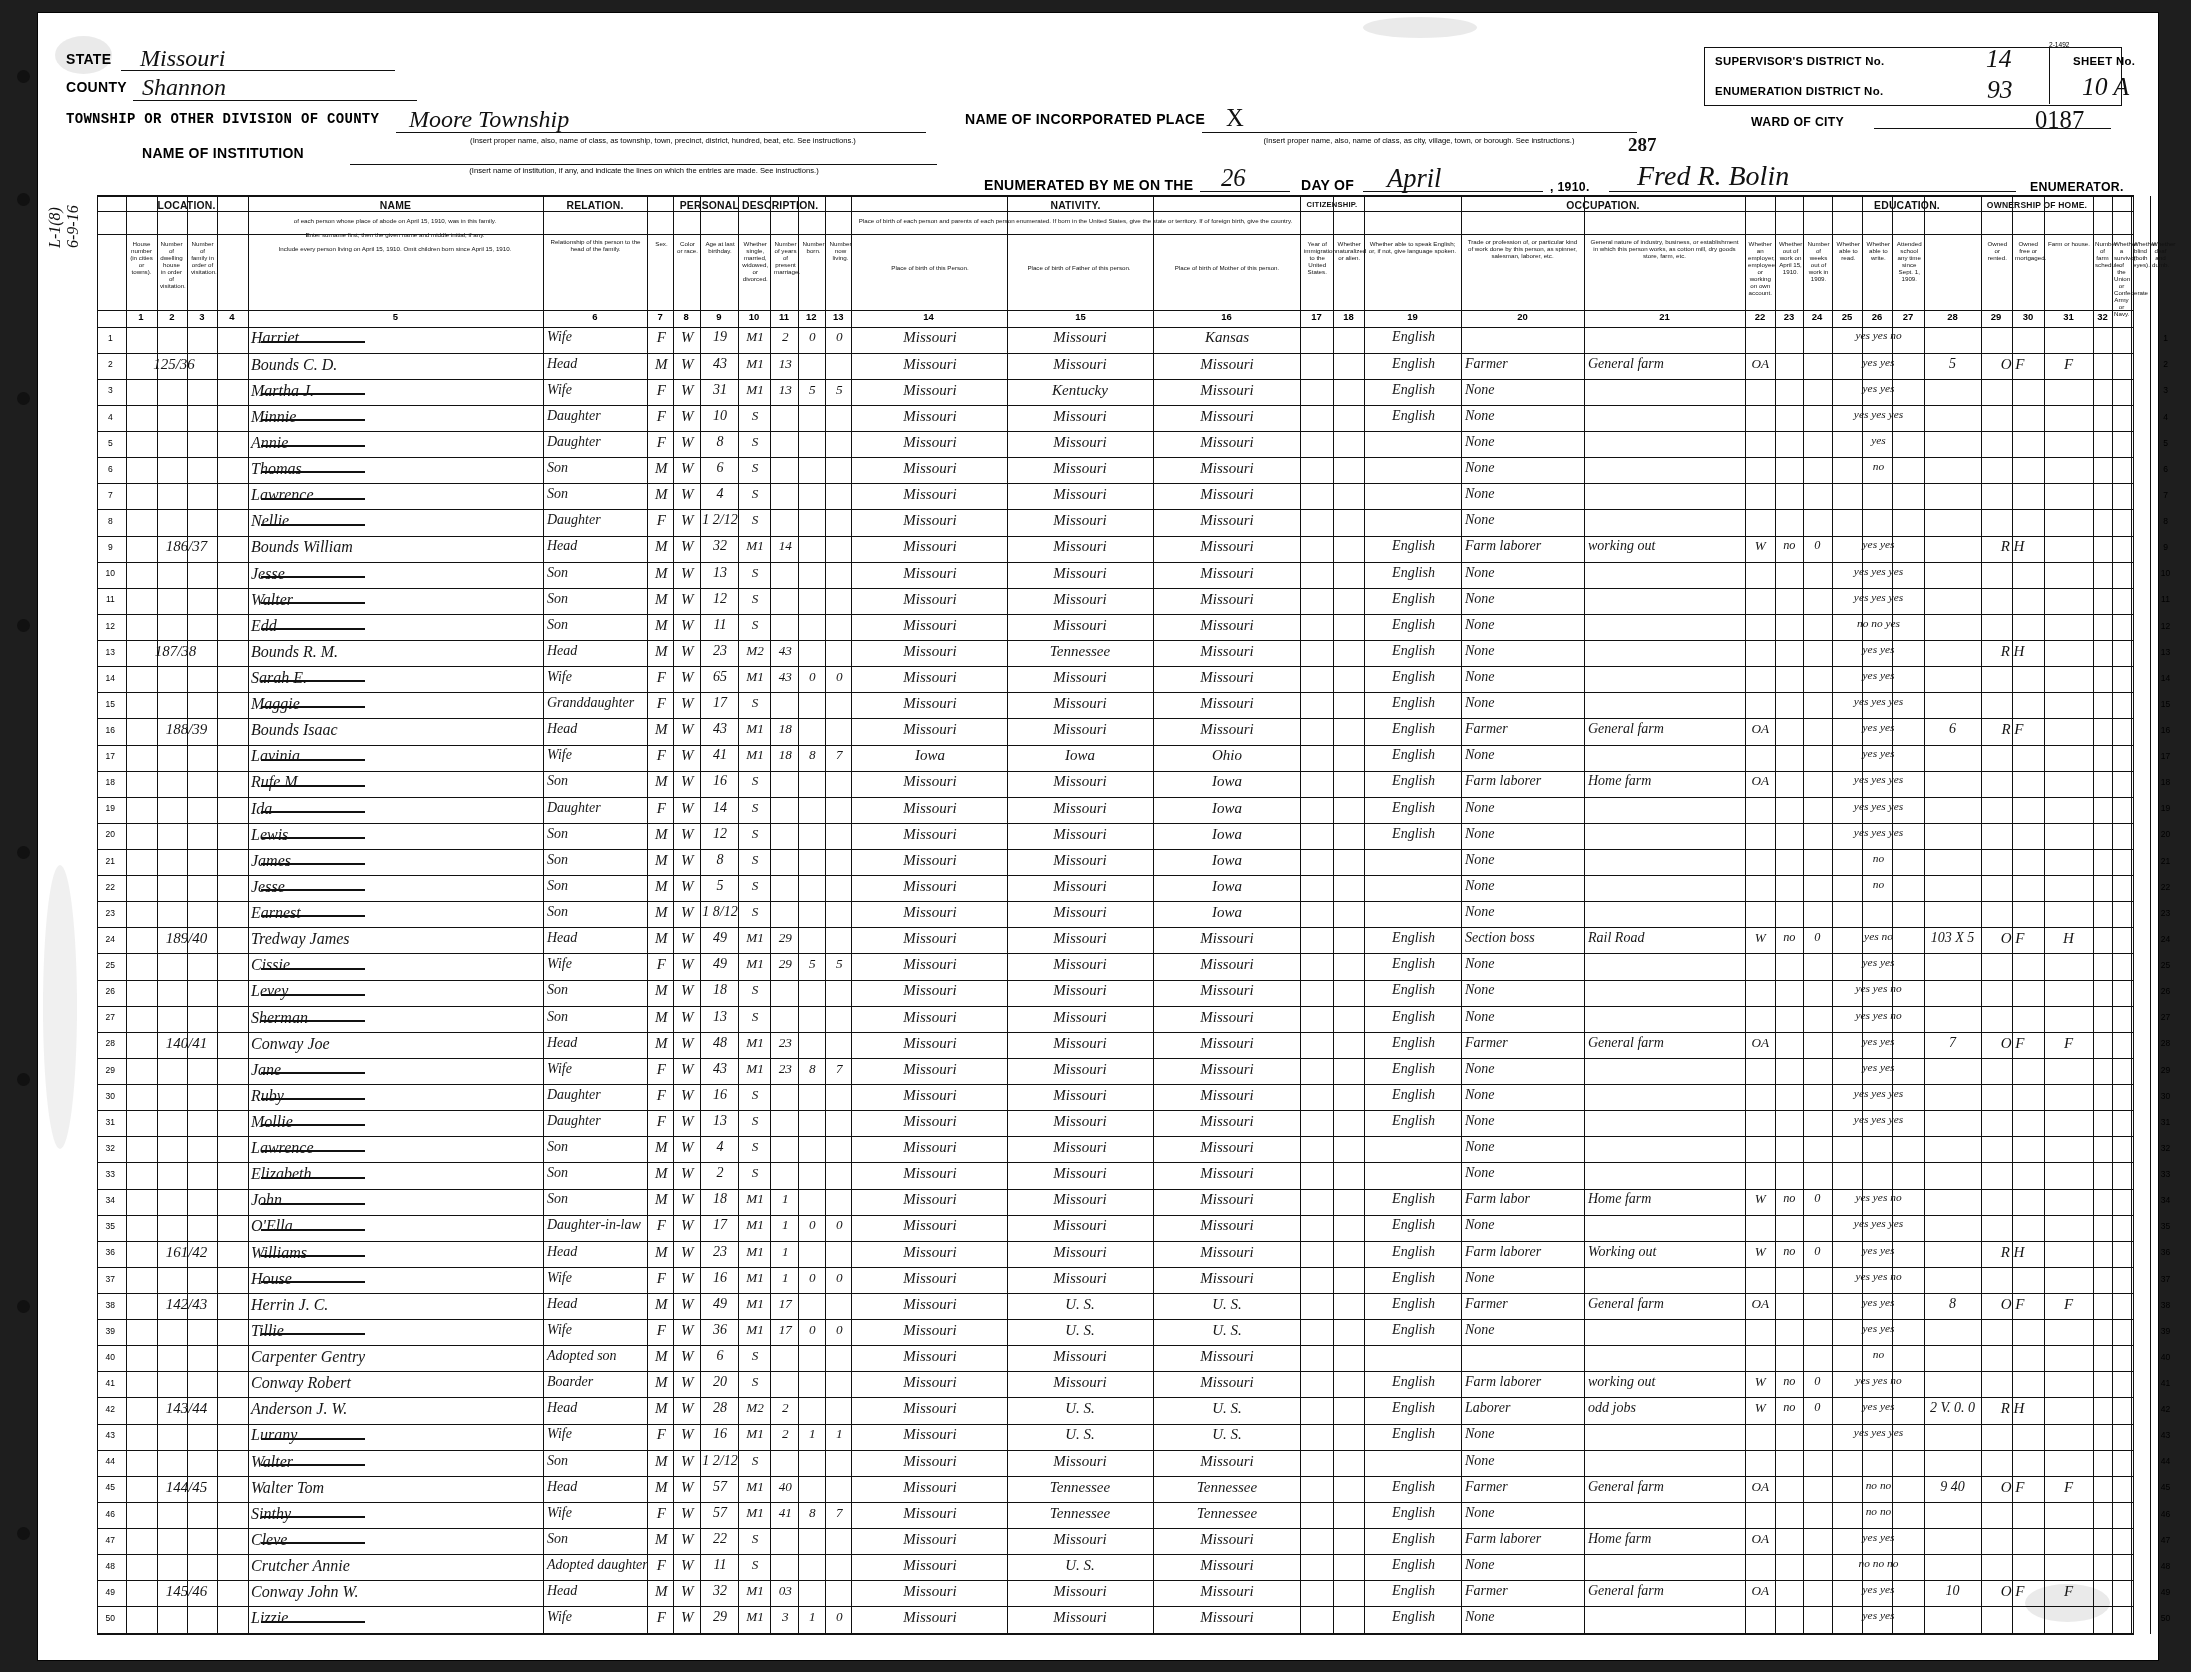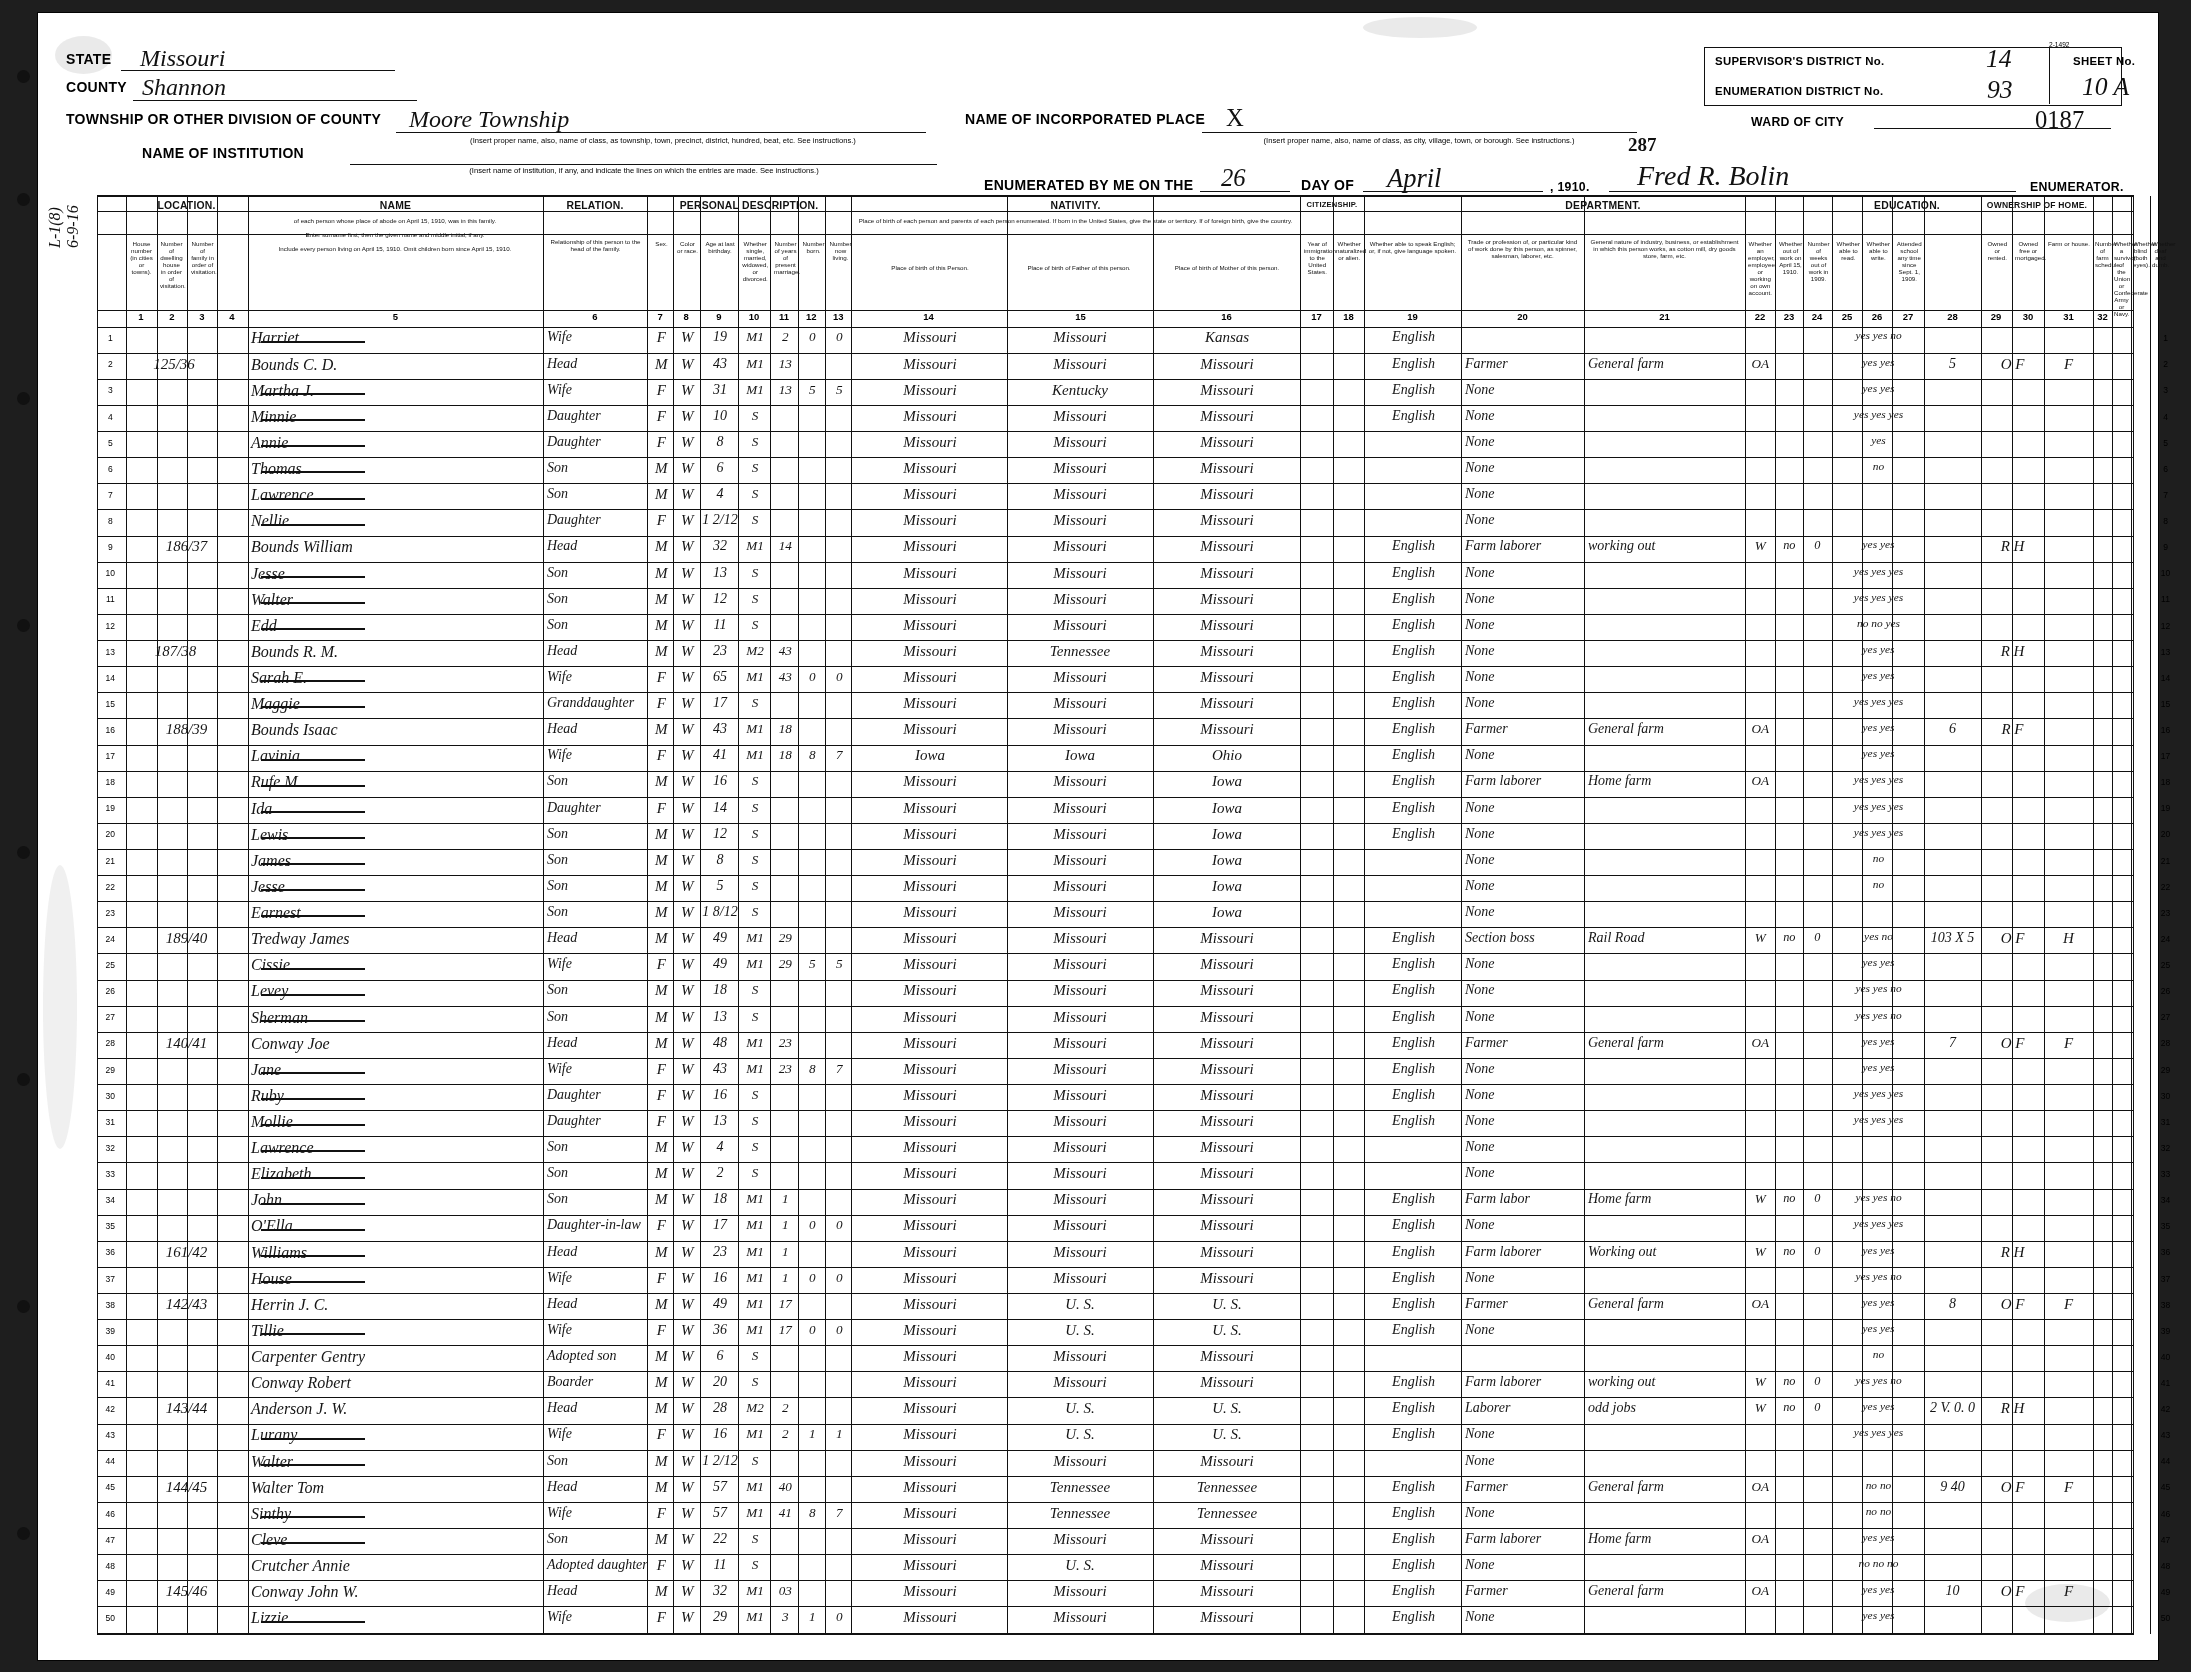--- a/index.html
+++ b/index.html
@@ -61,21 +61,21 @@
 
 
       <div class="lbl" style="left:28px;top:38px;">STATE</div>
       <div class="ul" style="left:83px;top:57px;width:274px;"></div>
       <div class="hand" style="left:102px;top:32px;font-size:24px;">Missouri</div>
 
       <div class="lbl" style="left:28px;top:66px;">COUNTY</div>
       <div class="ul" style="left:95px;top:87px;width:284px;"></div>
       <div class="hand" style="left:104px;top:61px;font-size:24px;">Shannon</div>
 
-      <div class="lbl" style="left:28px;top:98px;">TOWNSHIP OR OTHER DIVISION OF COUNTY</div>
+      <div class="lbl" style="left:28px;top:98px;font-family:Liberation Mono, monospace;">TOWNSHIP OR OTHER DIVISION OF COUNTY</div>
       <div class="ul" style="left:358px;top:119px;width:530px;"></div>
       <div class="hand" style="left:371px;top:93px;font-size:24px;">Moore Township</div>
       <div class="tiny" style="left:379px;top:123px;width:492px;text-align:center;">(Insert proper name, also, name of class, as township, town, precinct, district, hundred, beat, etc.  See instructions.)</div>
 
       <div class="lbl" style="left:104px;top:132px;">NAME OF INSTITUTION</div>
       <div class="ul" style="left:312px;top:151px;width:587px;"></div>
       <div class="tiny" style="left:322px;top:153px;width:568px;text-align:center;">(Insert name of institution, if any, and indicate the lines on which the entries are made.  See instructions.)</div>
 
       <div class="lbl" style="left:927px;top:98px;">NAME OF INCORPORATED PLACE</div>
       <div class="hand" style="left:1188px;top:91px;font-size:24.6px;font-style:normal;">X</div>
@@ -154,21 +154,21 @@
       <div class="vline" style="left:2014px;"></div>
       <div class="vline" style="left:2033px;"></div>
       <div class="vline" style="left:2052px;"></div>
 
       <div class="colhdr" style="left:28px;top:3.8px;width:121px;">LOCATION.</div>
       <div class="colhdr" style="left:150px;top:3.8px;width:295px;">NAME</div>
       <div class="colhdr" style="left:445px;top:3.8px;width:104px;">RELATION.</div>
       <div class="colhdr" style="left:549px;top:3.8px;width:204px;">PERSONAL DESCRIPTION.</div>
       <div class="colhdr" style="left:753px;top:3.8px;width:449px;">NATIVITY.</div>
       <div class="colhdr" style="left:1202px;top:3.8px;width:64px;font-size:7.6px;">CITIZENSHIP.</div>
-      <div class="colhdr" style="left:1363px;top:3.8px;width:284px;">DEPARTMENT.</div>
+      <div class="colhdr" style="left:1363px;top:3.8px;width:284px;">OCCUPATION.</div>
       <div class="colhdr" style="left:1734px;top:3.8px;width:150px;">EDUCATION.</div>
       <div class="colhdr" style="left:1883px;top:3.8px;width:112px;font-size:8.5px;">OWNERSHIP OF HOME.</div>
 
       <div class="colsub" style="left:153px;top:21px;width:288px;white-space:pre-line;">of each person whose place of abode on April 15, 1910, was in this family.
 
 Enter surname first, then the given name and middle initial, if any.
 
 Include every person living on April 15, 1910.  Omit children born since April 15, 1910.</div>
       <div class="colsub" style="left:449px;top:42px;width:97px;white-space:pre-line;">Relationship of this person to the head of the family.</div>
       <div class="colsub" style="left:757px;top:21px;width:441px;">Place of birth of each person and parents of each person enumerated.  If born in the United States, give the state or territory.  If of foreign birth, give the country.</div>

